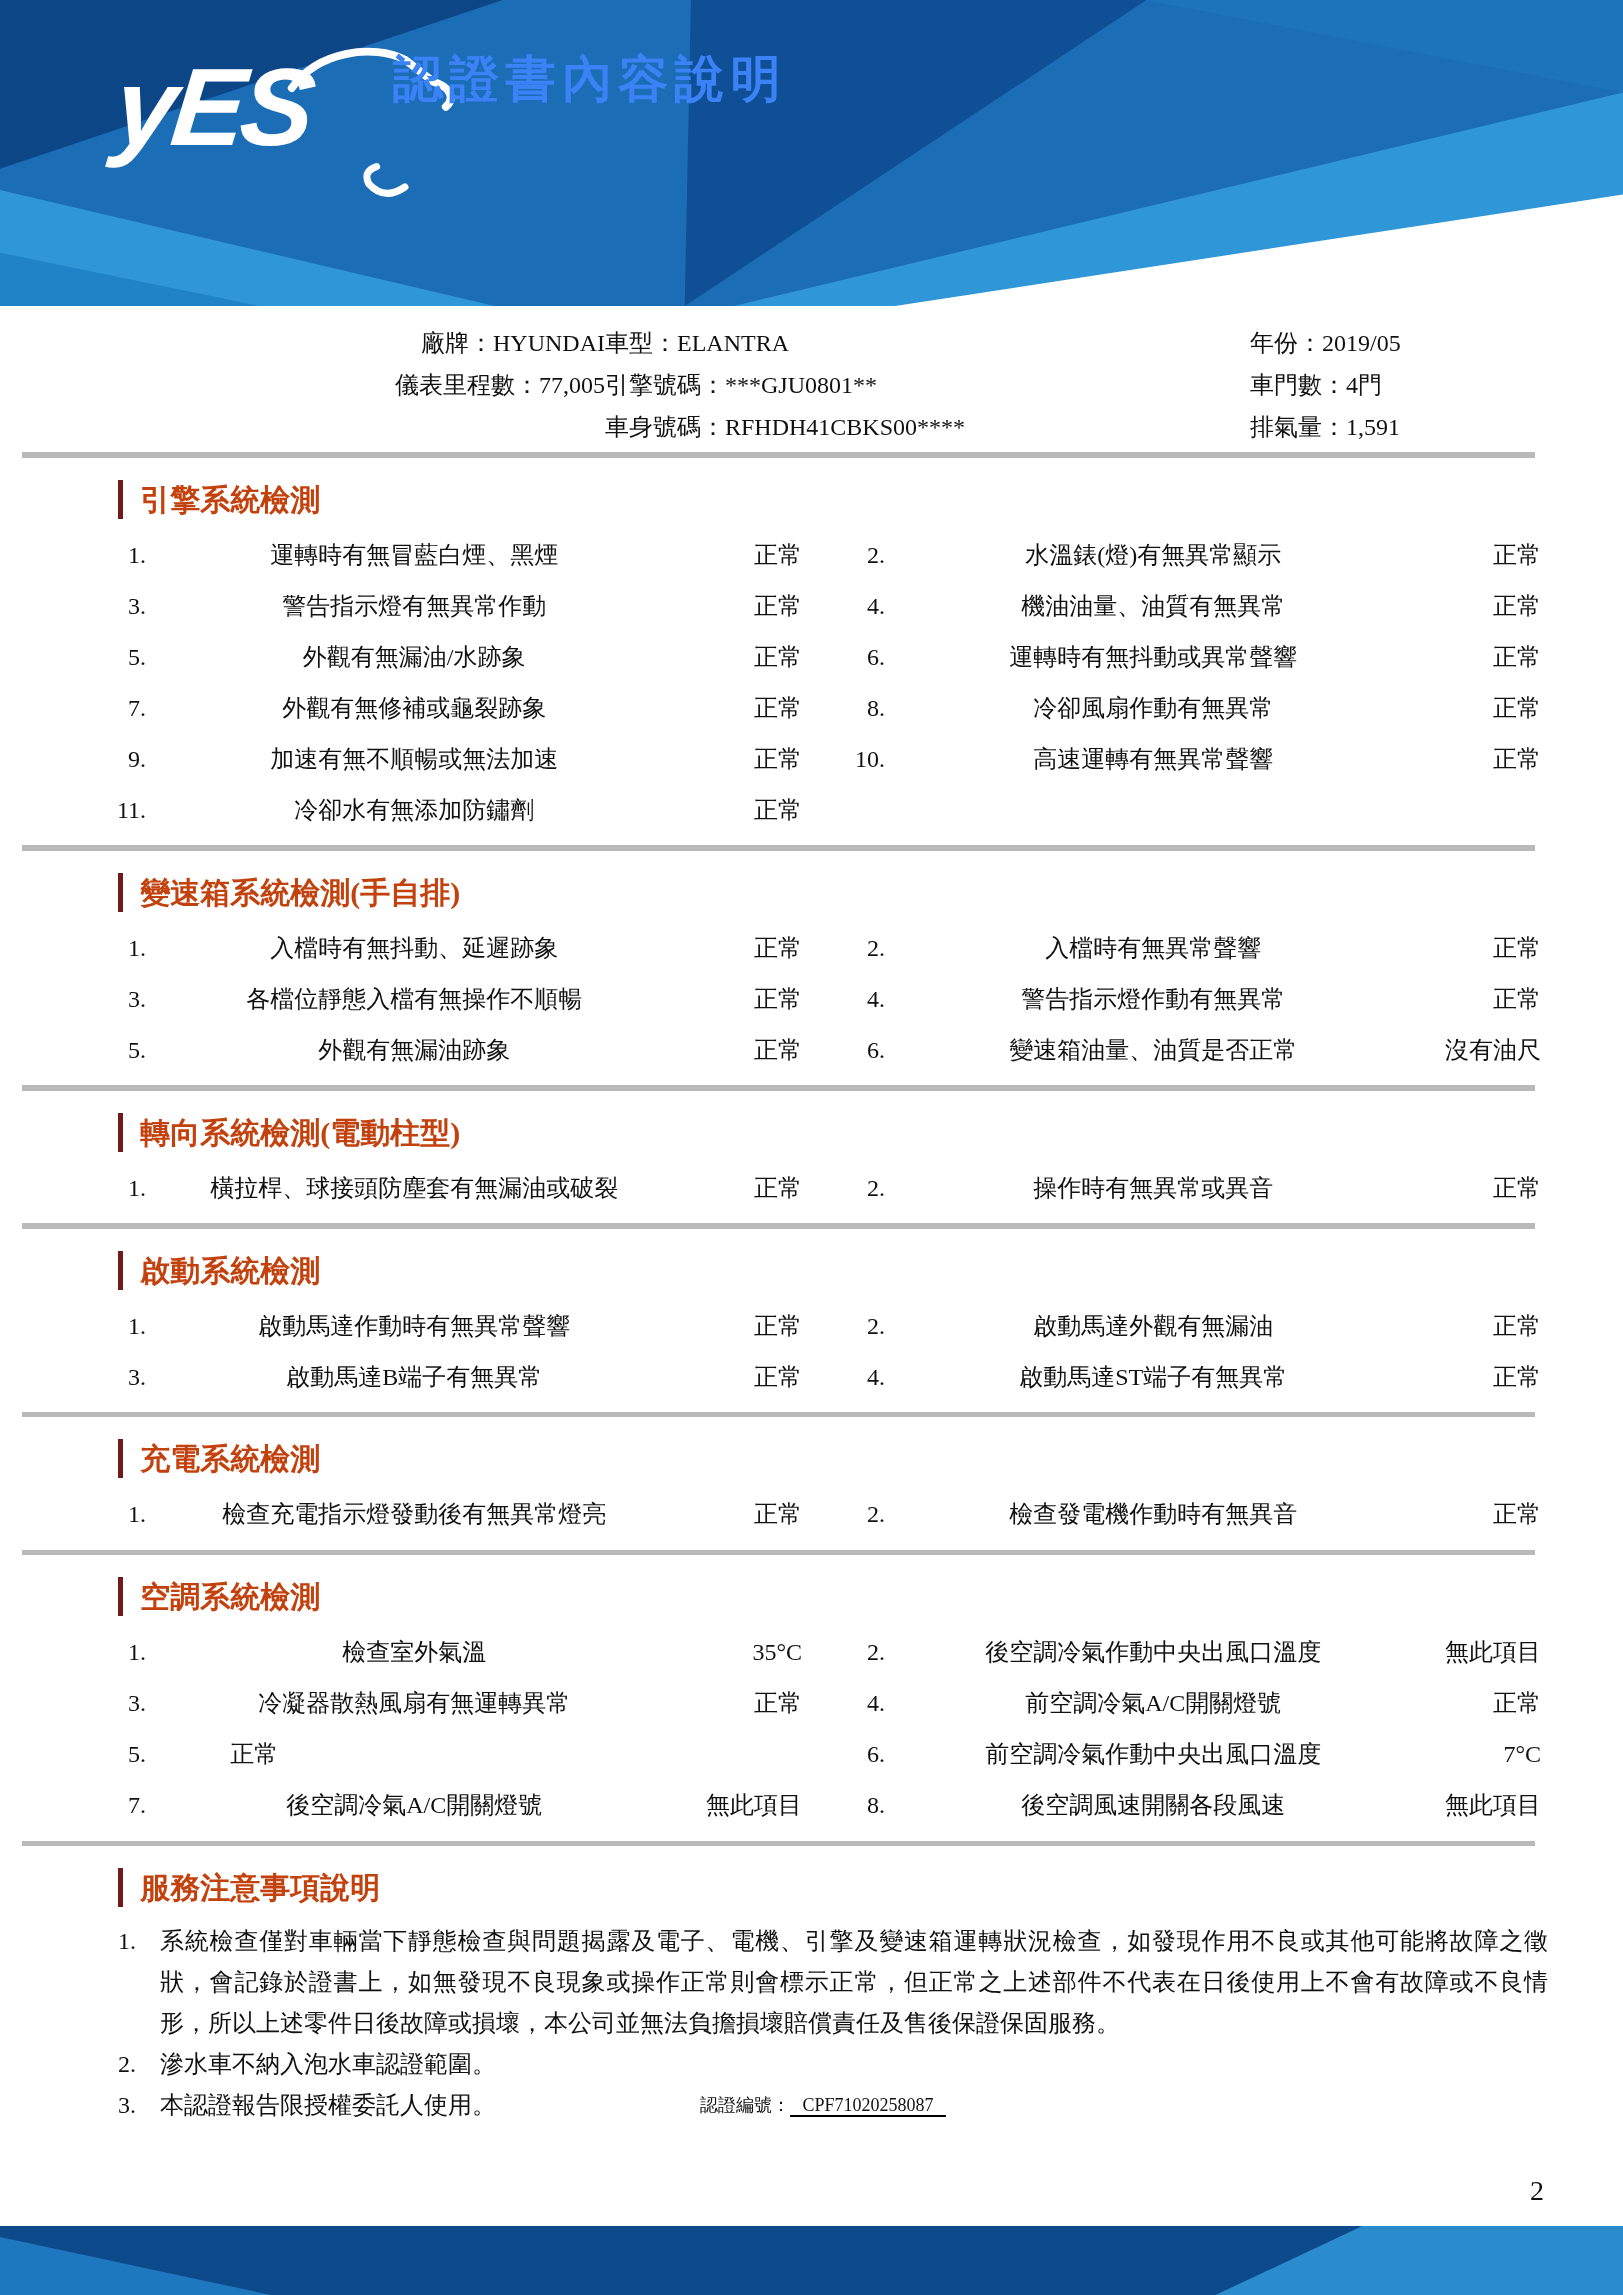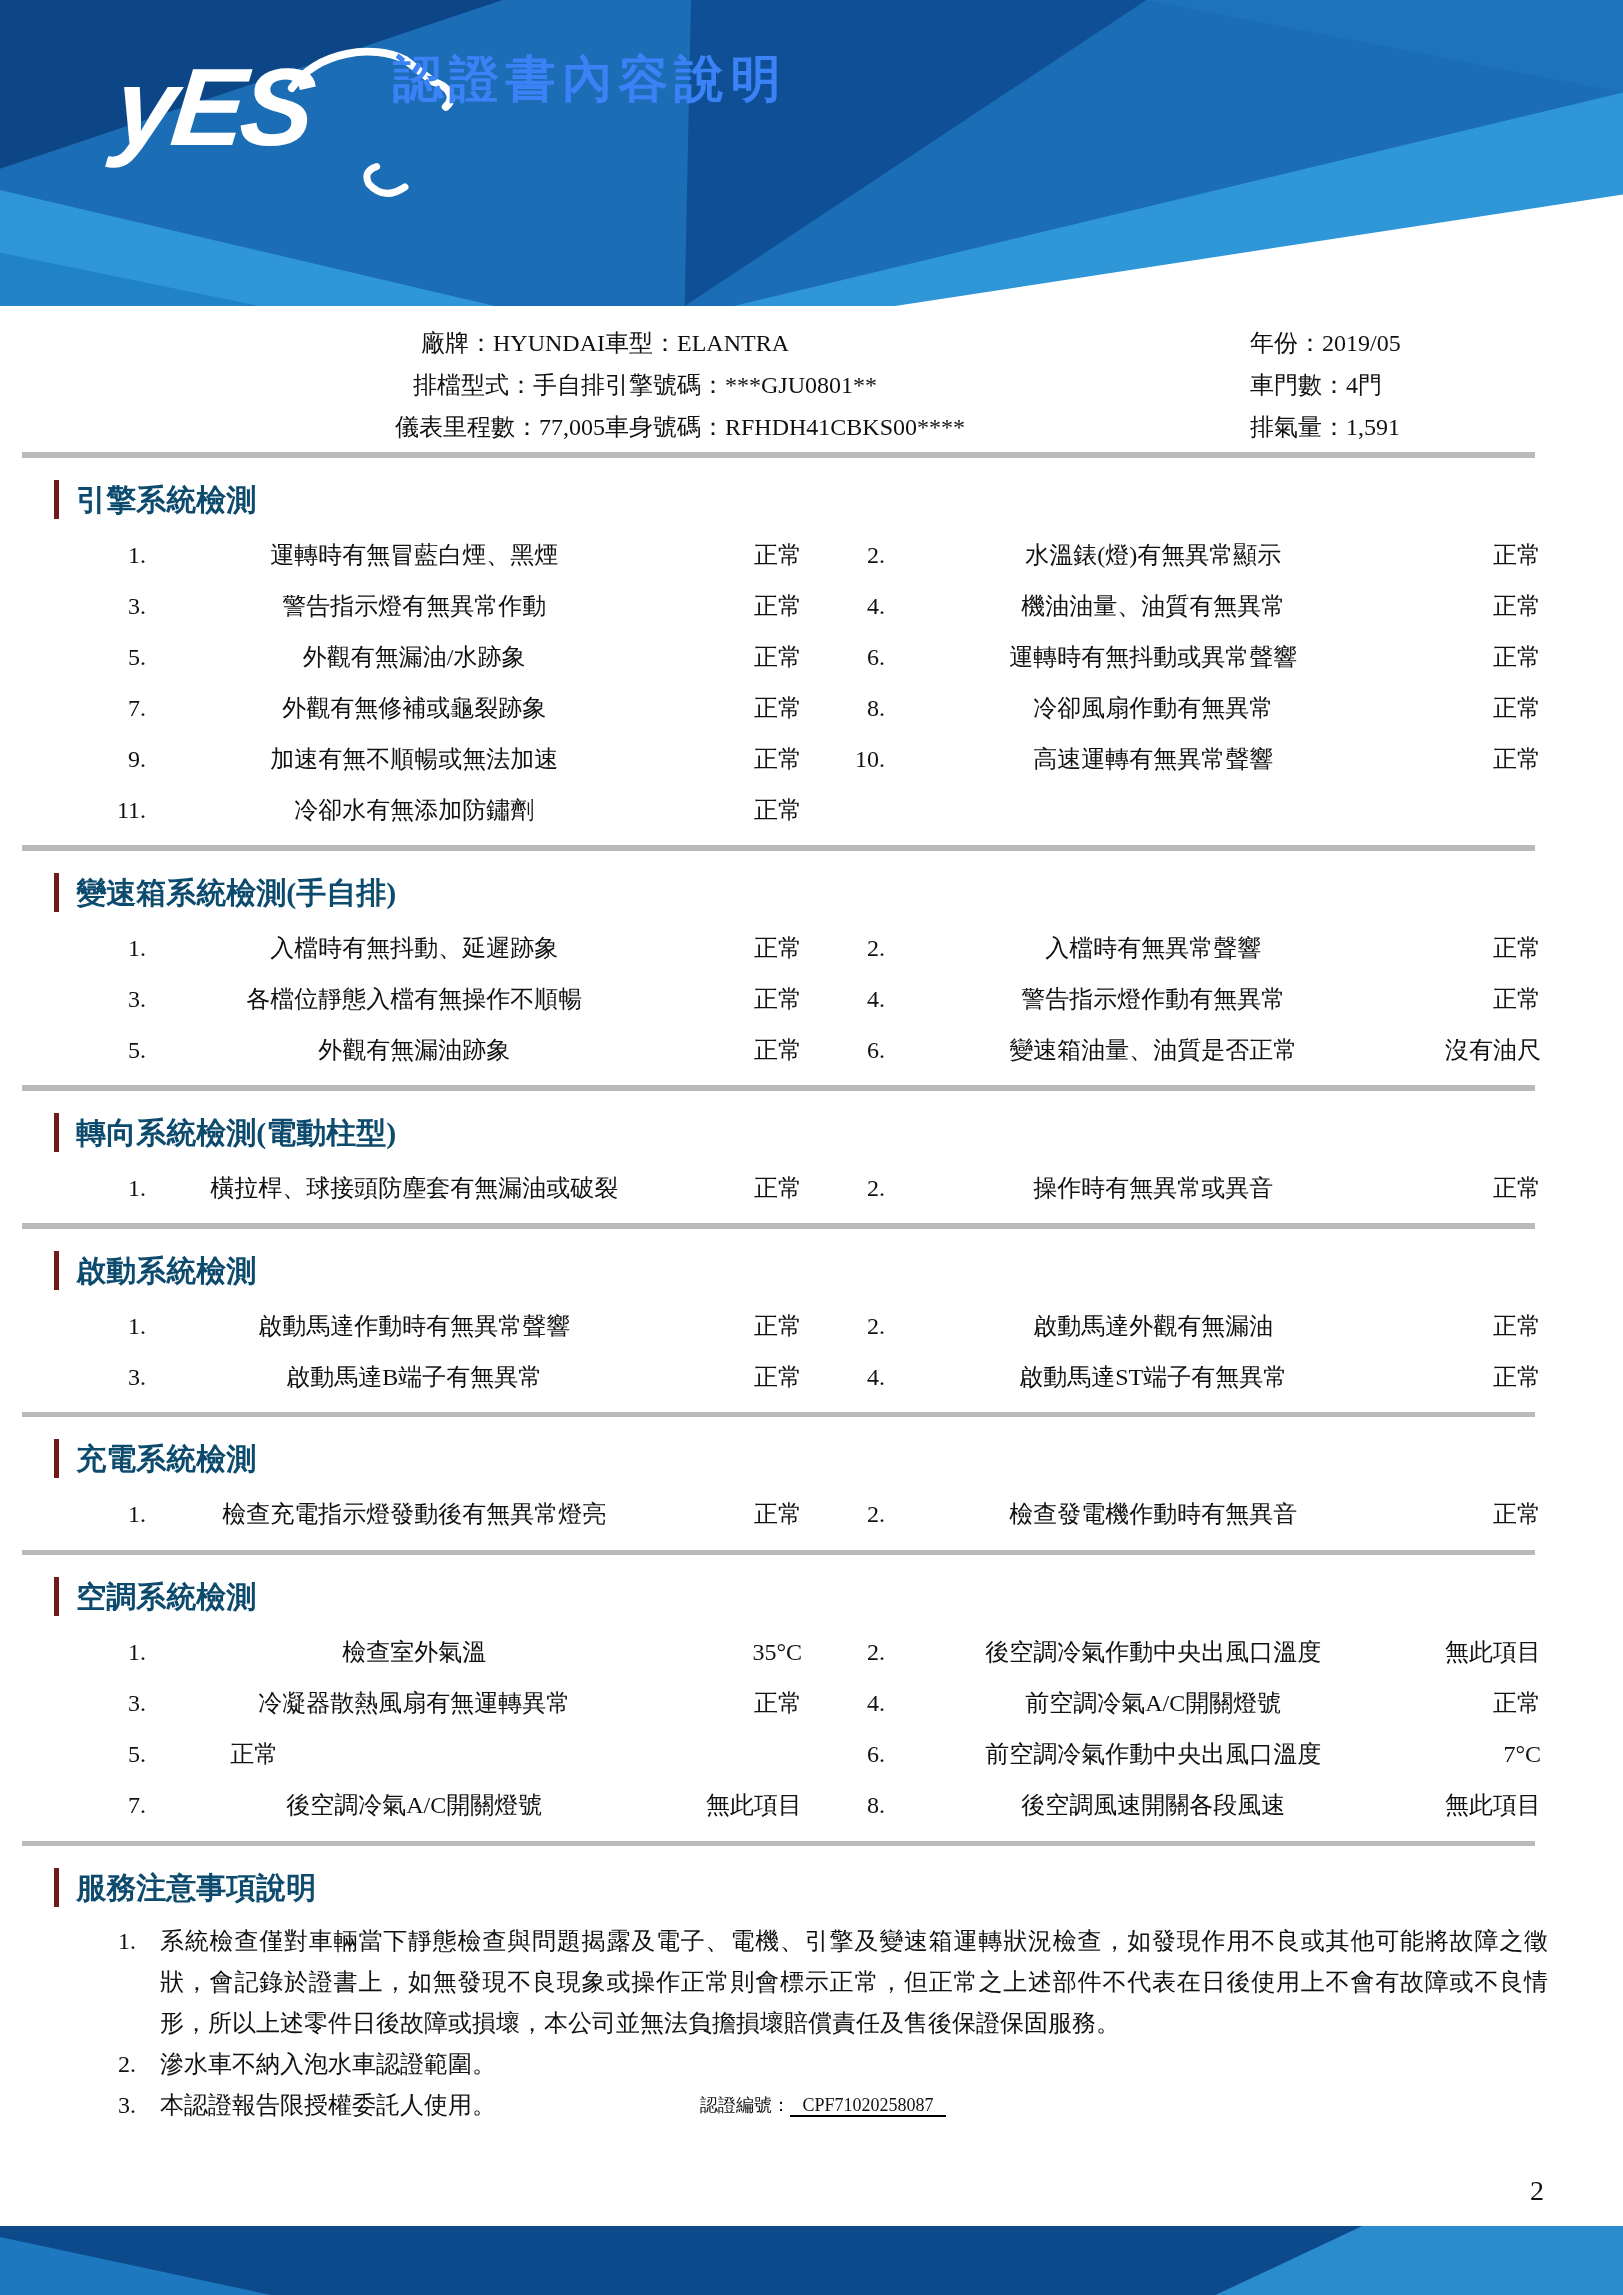--- a/index.html
+++ b/index.html
@@ -33,24 +33,24 @@
   
   .vehicle-info{display:flex;padding:15.7px 0 0 126px;}
   .vi-col1{width:479px;text-align:right;}
   .vi-col2{width:605px;}
   .vi-col3{flex:1;margin-left:40px;}
   .vi-row{font-size:24px;line-height:42px;white-space:nowrap;}
   
   .divider{height:5.5px;background:#bababa;margin:4.7px 88px 0 22px;}
   
   .sec-title{
-    margin:22px 0 0 54px;
+    margin:22px 0 0 118px;
     padding-left:17.3px;
     border-left:5.5px solid #701a1a;
-    color:#0c4a6e;font-weight:bold;
+    color:#c2410c;font-weight:bold;
     font-size:30px;line-height:39px;
     white-space:nowrap;
   }
   .sec-grid{
     display:grid;grid-template-columns:1fr 1fr;column-gap:39px;
     padding:11px 82px 4.7px 102px;
   }
   .cell{display:flex;align-items:baseline;font-size:24px;line-height:51px;white-space:nowrap;}
   .no{min-width:44px;text-align:right;margin-right:6.3px;}
   .txt{flex:1;overflow:hidden;text-align:center;}
@@ -91,21 +91,20 @@
         <path d="M6,70 C40,22 110,14 150,34 L186,62 C208,68 214,84 202,94" fill="none" stroke="#ffffff" stroke-width="10" stroke-linecap="round"></path>
         <path d="M150,196 q-26,18 -46,-4 q-8,-16 10,-22" fill="none" stroke="#ffffff" stroke-width="9" stroke-linecap="round"></path>
       </svg>
     </div>
     <div class="banner-title">認證書內容說明</div>
   </div>
 
   <div class="vehicle-info">
       <div class="vi-col1">
         <div class="vi-row">廠牌：HYUNDAI</div>
-        <div class="vi-row">排檔型式：手自排</div>
         <div class="vi-row">儀表里程數：77,005</div>
       </div>
       <div class="vi-col2">
         <div class="vi-row">車型：ELANTRA</div>
         <div class="vi-row">引擎號碼：***GJU0801**</div>
         <div class="vi-row">車身號碼：RFHDH41CBKS00****</div>
       </div>
       <div class="vi-col3">
         <div class="vi-row">年份：2019/05</div>
         <div class="vi-row">車門數：4門</div>

